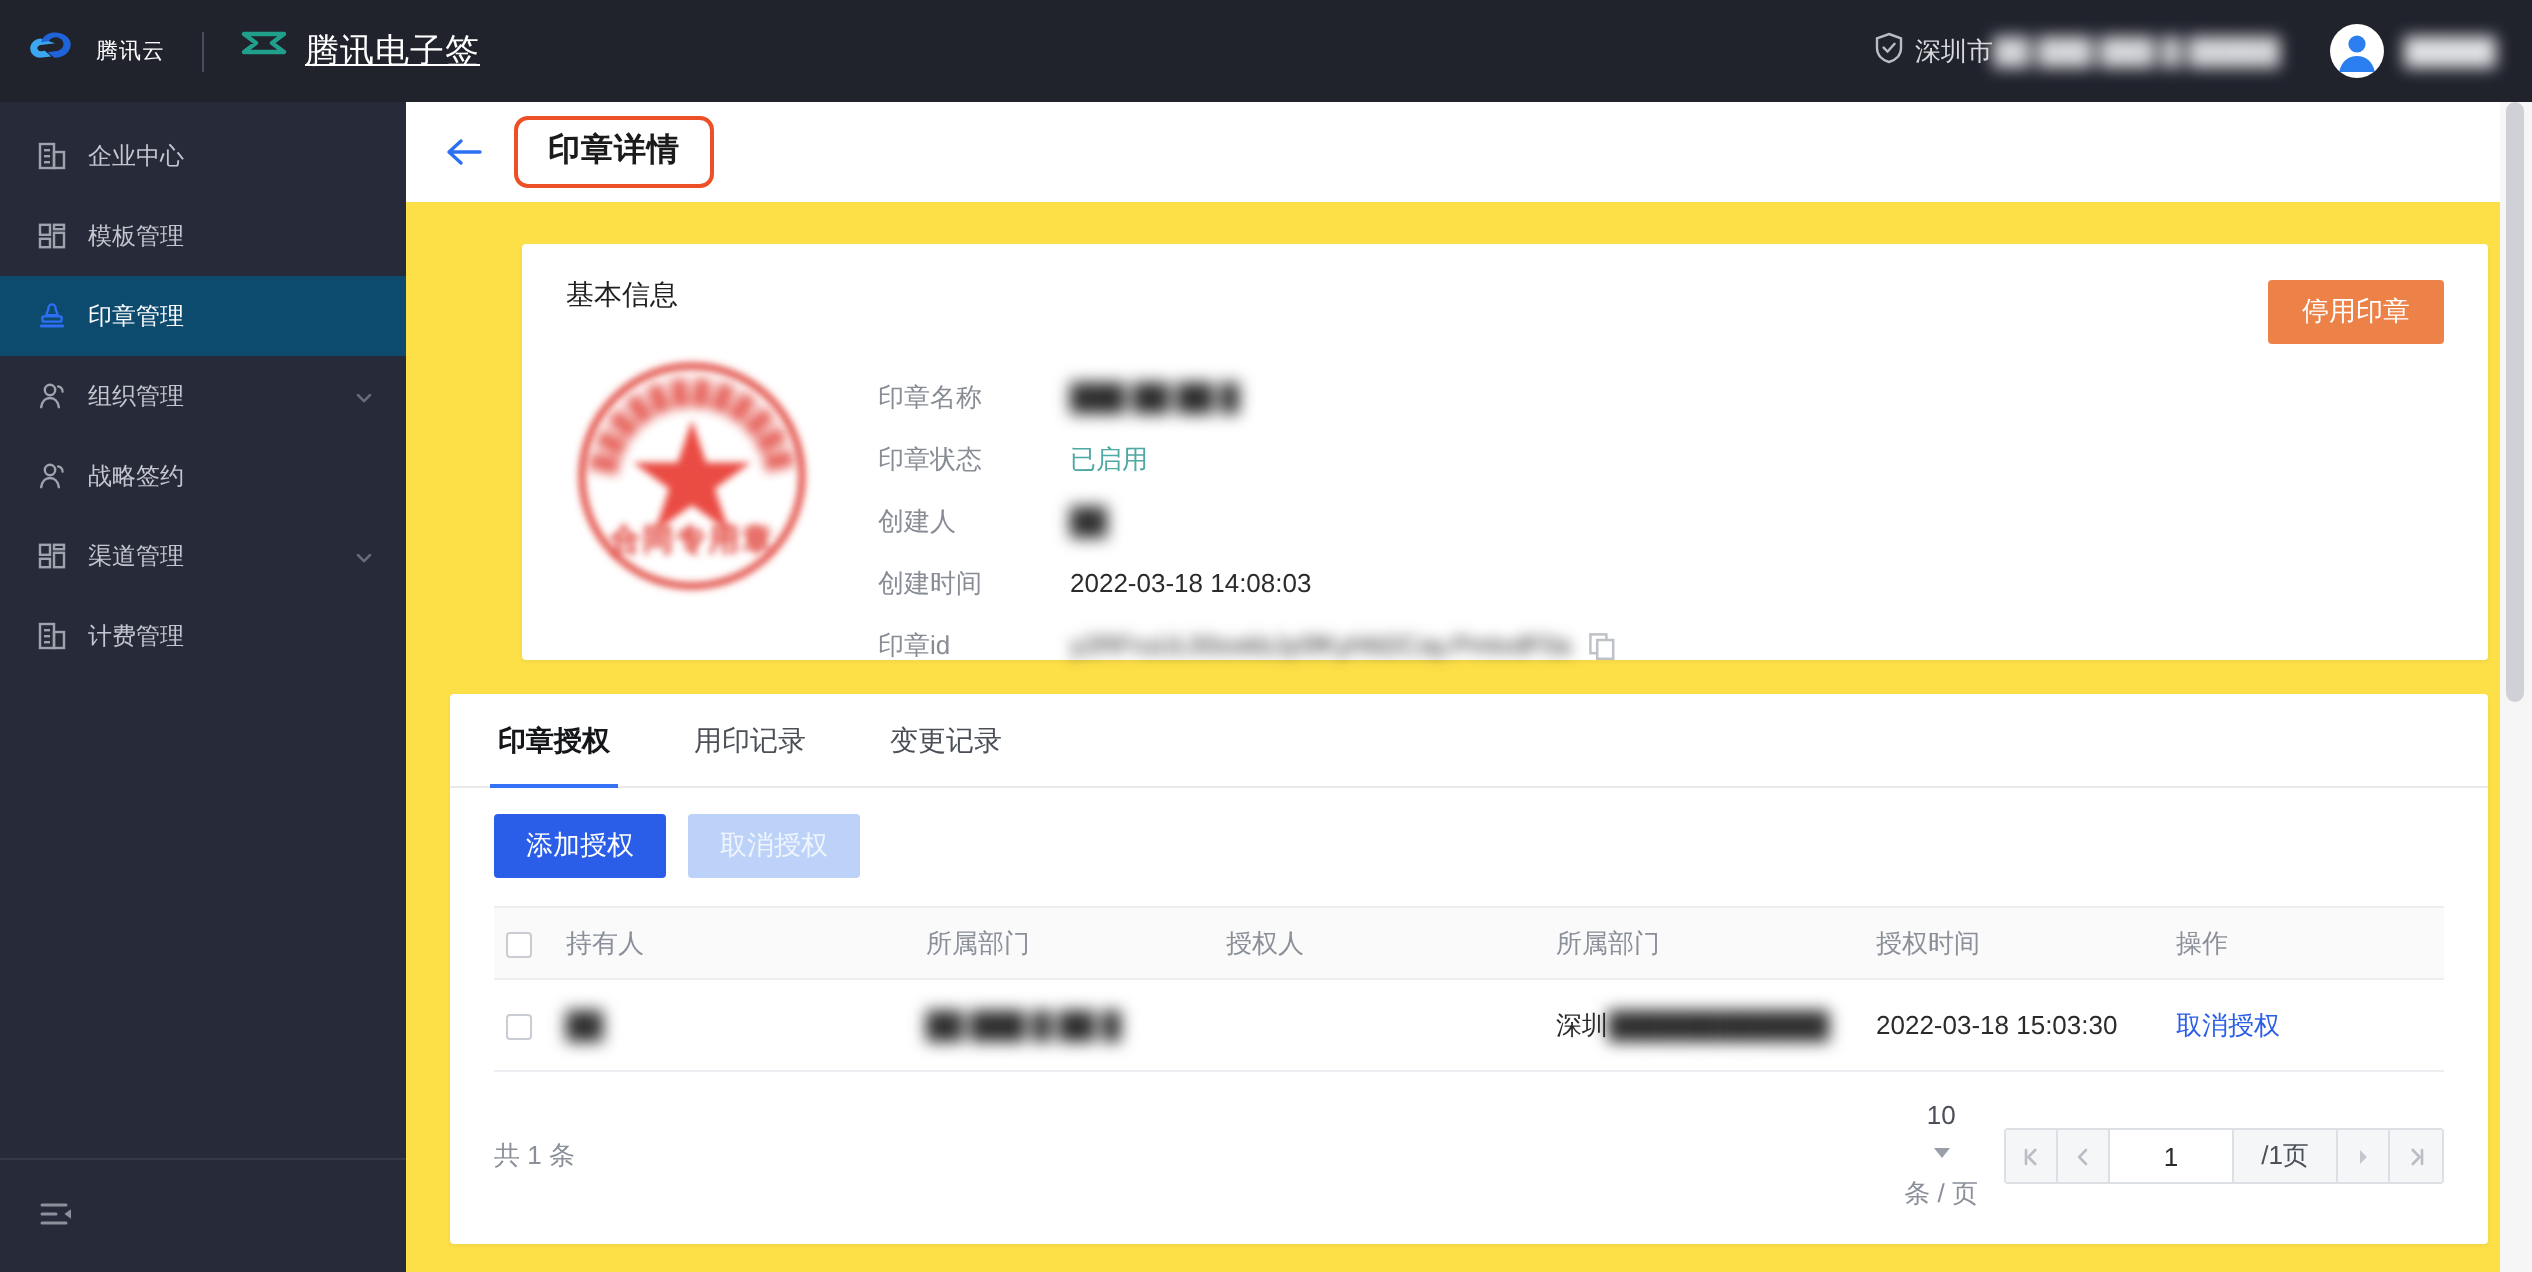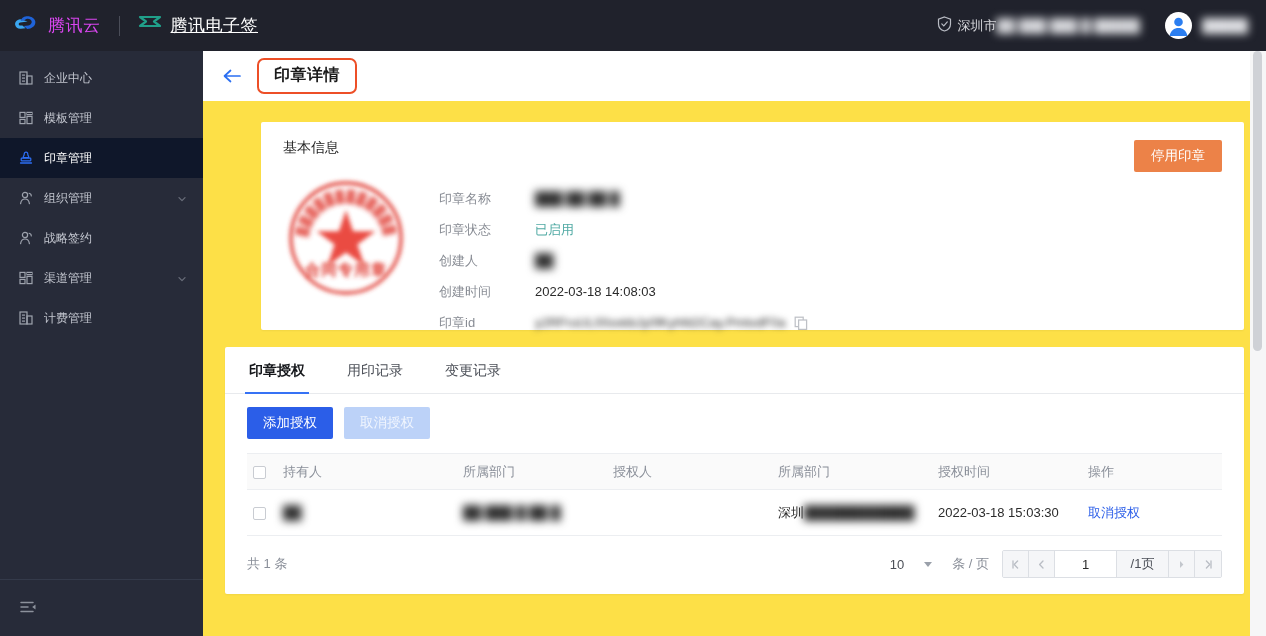--- a/index.html
+++ b/index.html
@@ -12,21 +12,21 @@
     -webkit-font-smoothing:antialiased;
   }
   .app { position:relative; width:1266px; height:636px; display:flex; flex-direction:column; }
 
   
   .topbar {
     height:51px; background:#20222c; flex:0 0 51px;
     display:flex; align-items:center; padding:0 18px 0 14px; color:#fff;
   }
   .brand { display:flex; align-items:center; gap:9px; }
-  .brand-name { font-size:17px; color:#d946ef; letter-spacing:.5px; }
+  .brand-name { font-size:11px; color:#ffffff; letter-spacing:.5px; }
   .brand-divider { width:1px; height:20px; background:#4a4d58; margin:0 18px; }
   .brand2 { display:flex; gap:9px;text-decoration:underline; }
   .brand2-name { font-size:17px; color:#ffffff; letter-spacing:.5px; }
   .top-spacer { flex:1; }
   .top-right { display:flex; align-items:center; gap:13px; }
   .corp { display:flex; align-items:center; gap:6px; font-size:13px; color:#d8d9dd; }
   .corp-text { display:flex; align-items:center; }
   .blur-s { filter:blur(3.4px); display:inline-block; }
   .blur-m { filter:blur(4px); display:inline-block; }
   .avatar-wrap { display:flex; align-items:center; gap:10px; margin-left:12px; }
@@ -44,21 +44,21 @@
     width:203px; flex:0 0 203px; background:#272b39;
     display:flex; flex-direction:column; position:relative;
   }
   .nav { padding-top:7px; }
   .nav-item {
     height:40px; display:flex; align-items:center; gap:10px;
     padding:0 16px 0 18px; color:#c3c6cf; font-size:12px; cursor:pointer;
     position:relative;
   }
   .nav-item .lbl { flex:1; }
-  .nav-item.active { background:#0f172a; color:#ffffff; }
+  .nav-item.active { background:#0c4a6e; color:#ffffff; }
   .nav-item.active .lbl { color:#ffffff; }
   .nav-ico { width:16px; height:16px; flex:0 0 16px; display:flex; align-items:center; justify-content:center; }
   .nav-ico svg { display:block; }
   .chev { width:10px; height:10px; opacity:.55; }
   .side-bottom {
     margin-top:auto; height:57px; border-top:1px solid #343a4a;
     display:flex; align-items:center; padding-left:20px;
   }
 
   
@@ -135,21 +135,21 @@
   }
   .link { color:#2b5ee8; cursor:pointer; }
   .cell-dept { display:flex; align-items:center; }
 
   
   .pager {
     padding:14px 22px 16px; display:flex; align-items:center;
     font-size:13px; color:#8a8f99;
   }
   .pager-right { margin-left:auto; display:flex; align-items:center; gap:13px; }
-  .per-page { display:flex; align-items:center; gap:20px; }
+  .per-page { display:flex; align-items:center; gap:9px;flex-direction:column; }
   .pp-num { color:#4b4f57; }
   .caret { width:0; height:0; border-left:4px solid transparent; border-right:4px solid transparent; border-top:5px solid #9aa0aa; }
   .pg-group { display:flex; border:1px solid #dcdfe4; border-radius:2px; overflow:hidden; height:28px; }
   .pg-btn {
     width:26px; display:flex; align-items:center; justify-content:center;
     background:#f5f6f8; border-right:1px solid #dcdfe4; color:#b9bdc4; cursor:pointer;
     font-size:11px;
   }
   .pg-btn:last-child { border-right:none; }
   .pg-input {

